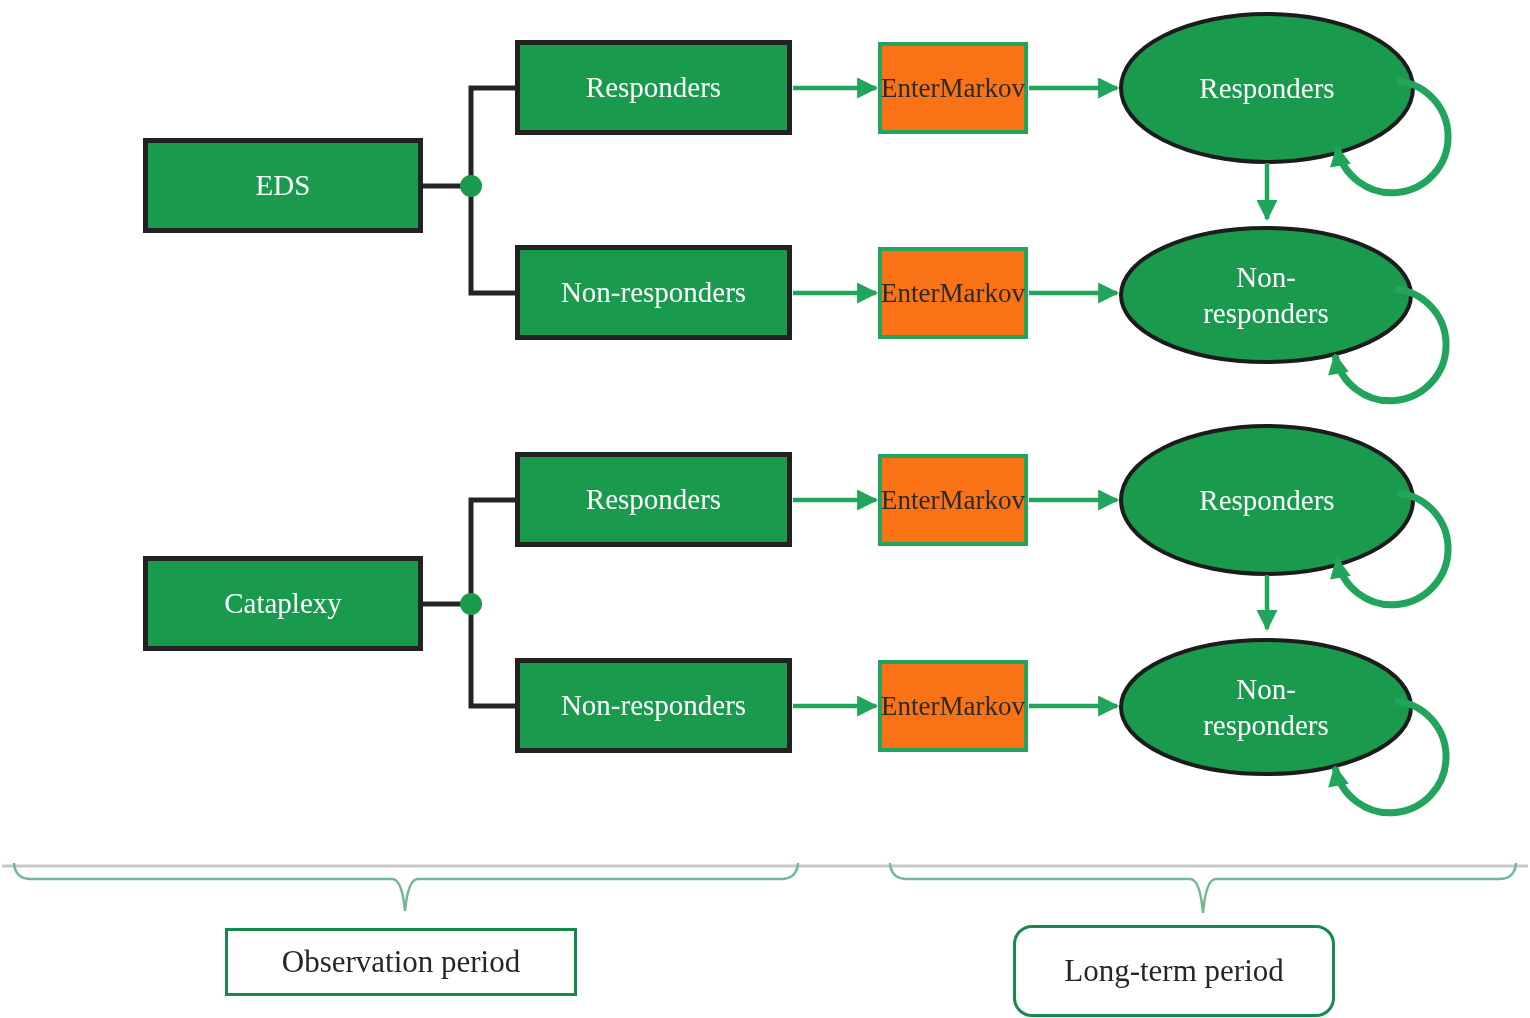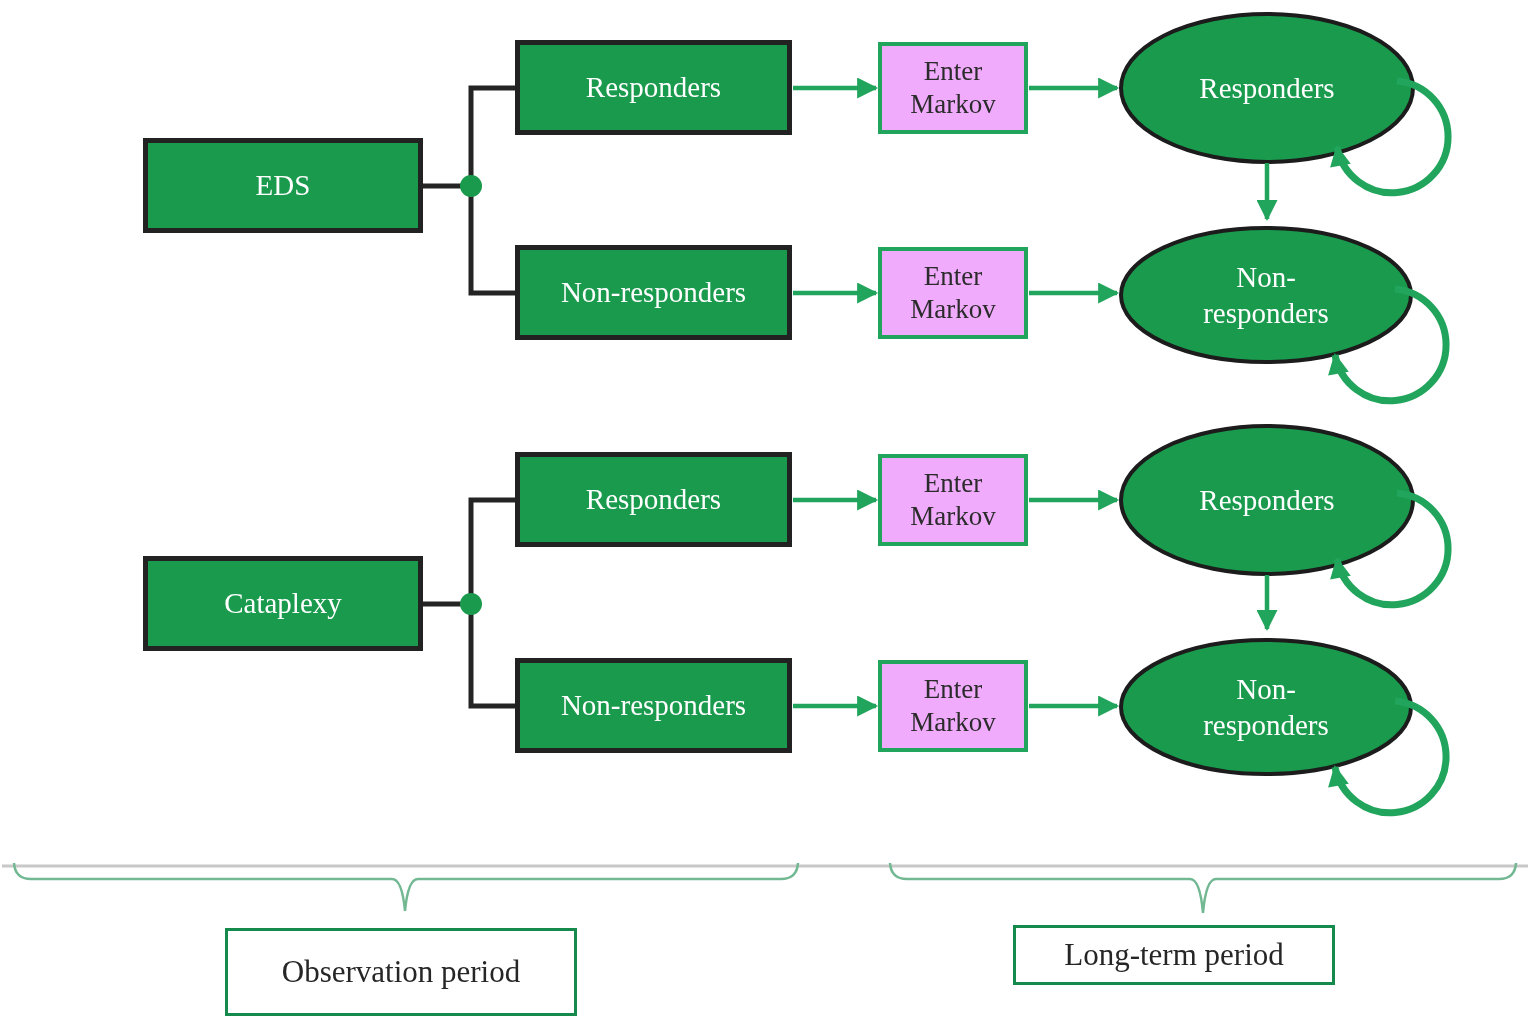--- a/index.html
+++ b/index.html
@@ -4,22 +4,22 @@
 <style>
   html,body { margin:0; padding:0; background:#ffffff; }
   .canvas {
     position:relative; width:1530px; height:1018px; background:#ffffff;
     font-family:"Liberation Sans", sans-serif; overflow:hidden;
   }
   .canvas svg { position:absolute; left:0; top:0; }
   .node { position:absolute; box-sizing:border-box; display:flex;
           align-items:center; justify-content:center; text-align:center;font-family:Liberation Serif, serif; }
   .gbox { background:#1A9A4D; border:5px solid #222222; color:#ffffff; font-size:29px; }
-  .mbox { background:#f0abfc; border:4px solid #21A45B; color:#2b2b2b;
-          font-size:27px; line-height:1.22; flex-direction:column; }
+  .mbox { background:#f97316; border:4px solid #21A45B; color:#2b2b2b;
+          font-size:27px; line-height:1.22; flex-direction:row; }
   .ellipse-label { background:transparent; color:#ffffff; font-size:29px;
                    flex-direction:column; line-height:1.25; }
   .period { background:#ffffff; border:3px solid #168A4D; color:#262626; font-size:31px; }
 </style>
 </head>
 <body>
 
 <div class="canvas">
 
   <svg width="1530" height="1018" viewBox="0 0 1530 1018">
@@ -109,20 +109,20 @@
     <span>responders</span>
   </div>
   <div class="node ellipse-label" style="left:1121px; top:426px; width:292px; height:148px;">
     <span>Responders</span>
   </div>
   <div class="node ellipse-label" style="left:1121px; top:640px; width:290px; height:134px;">
     <span>Non-</span>
     <span>responders</span>
   </div>
 
-  <div class="node period" style="left:225px; top:928px; width:352px; height:88px;">
+  <div class="node period" style="left:225px; top:928px; width:352px; height:68px;">
     <span>Observation period</span>
   </div>
-  <div class="node period" style="left:1013px; top:925px; width:322px; height:60px;">
+  <div class="node period" style="left:1013px; top:925px; width:322px; height:92px;border-radius:19px;">
     <span>Long-term period</span>
   </div>
 
 </div>
 
 </body></html>

